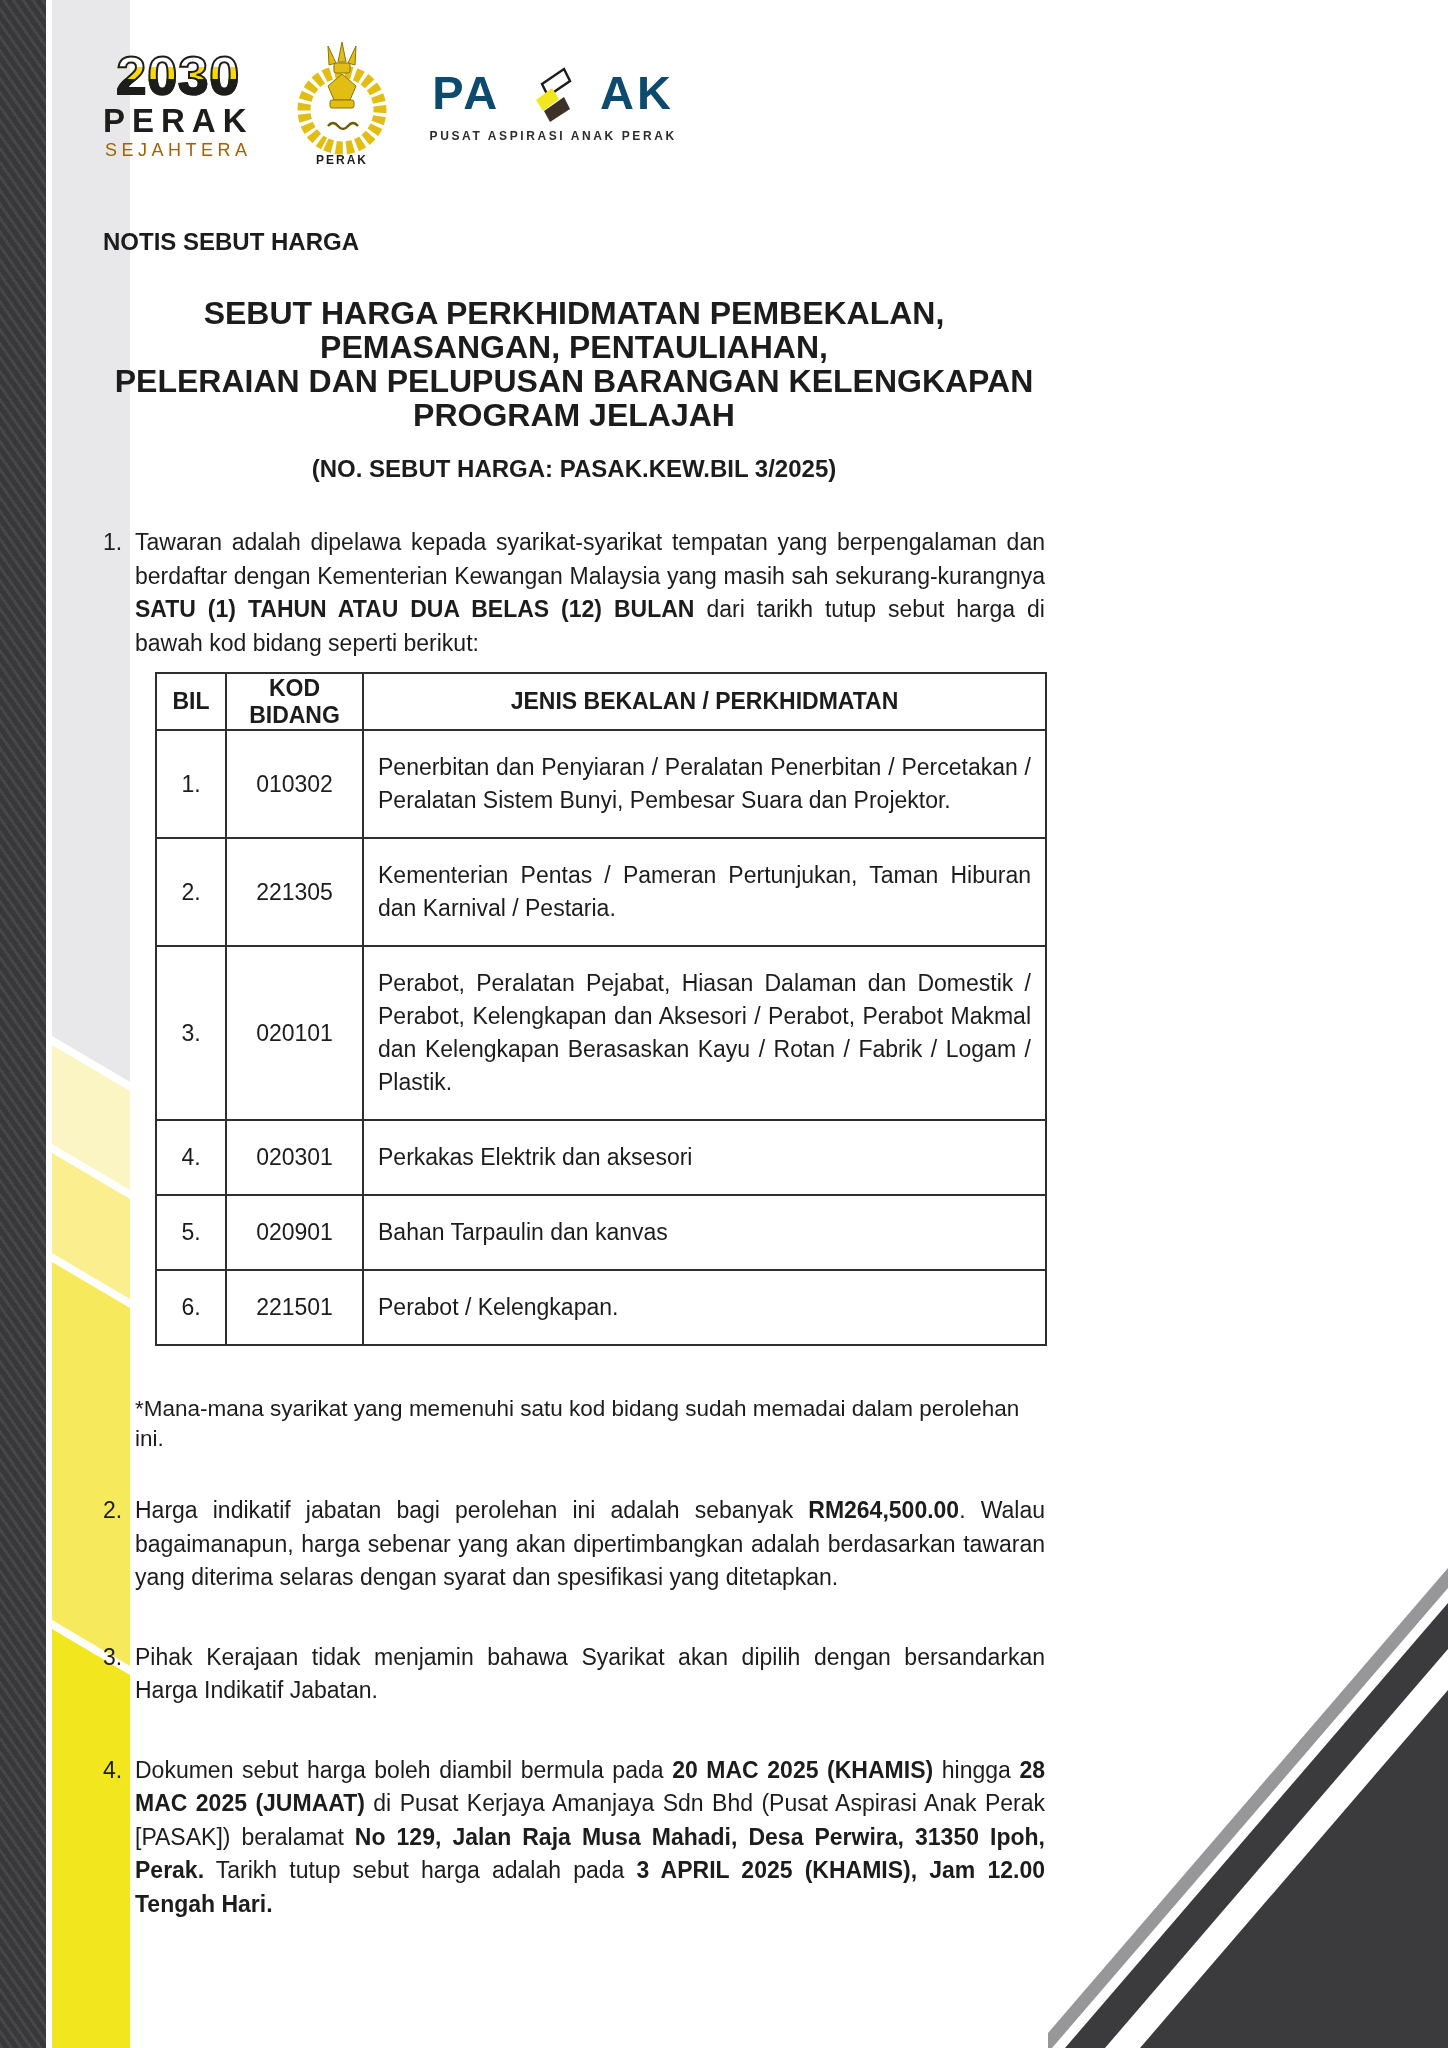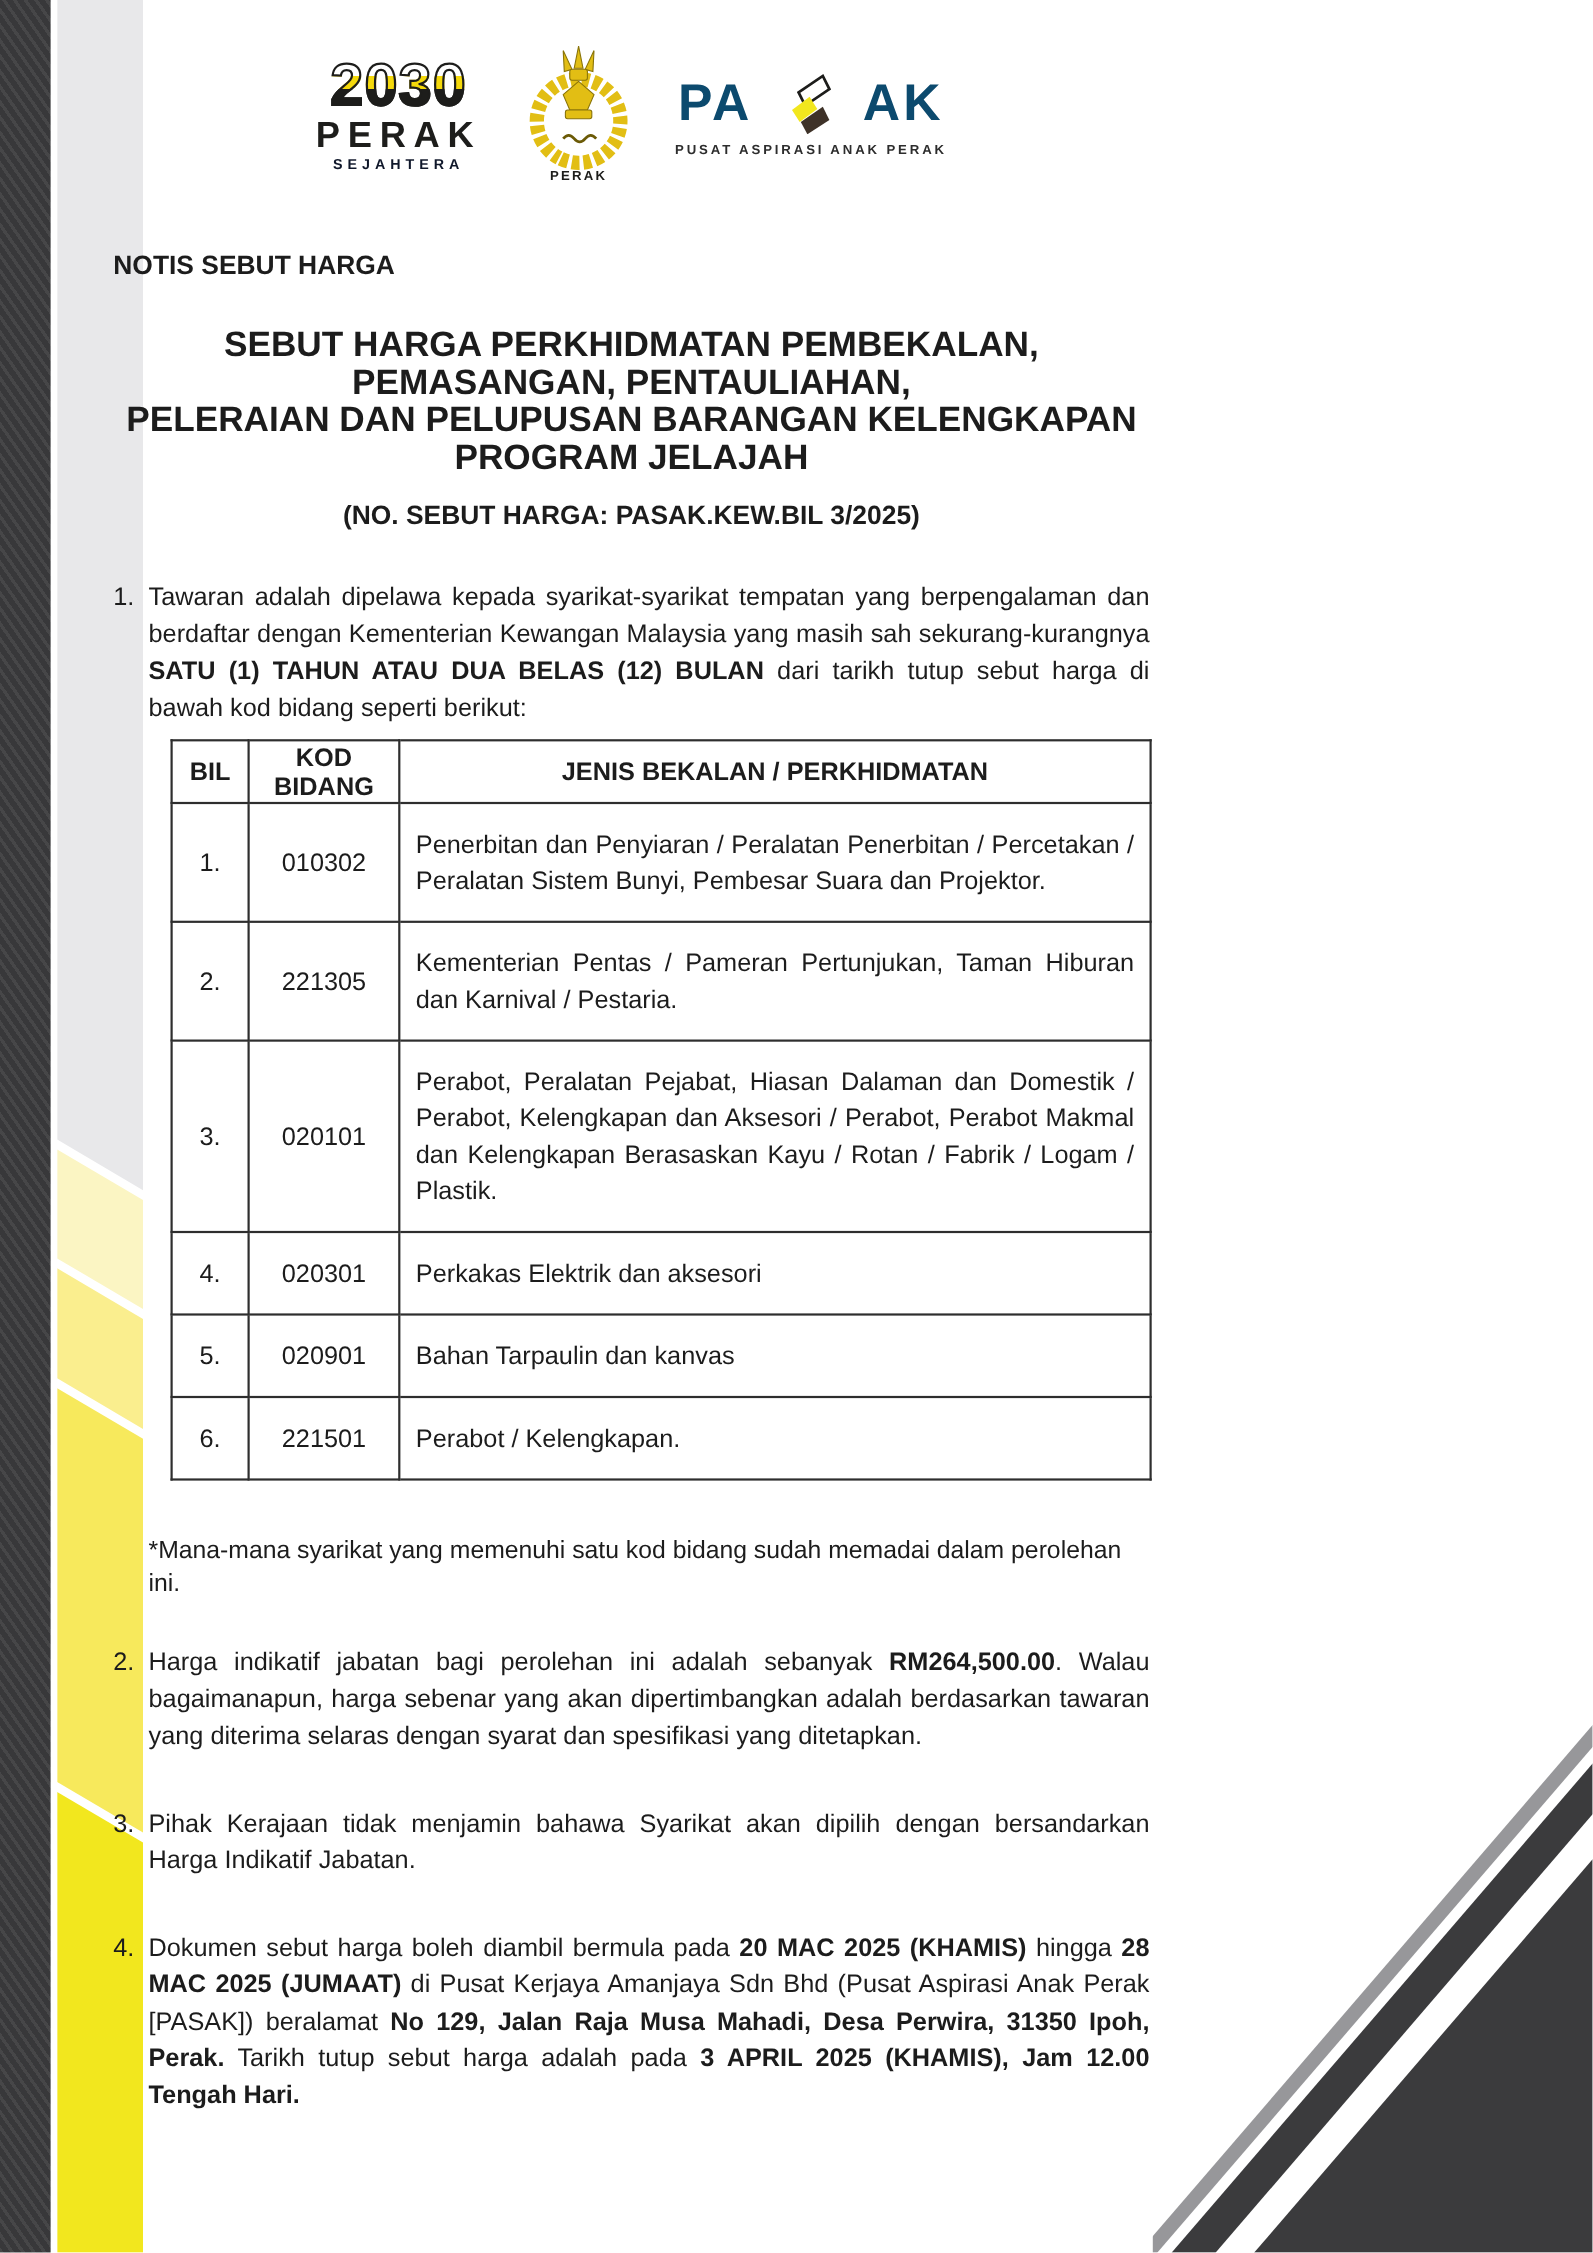--- a/index.html
+++ b/index.html
@@ -12,30 +12,30 @@
   .strip-dark {
     position:absolute; left:0; top:0; width:46px; height:2048px;
     background:#3B3B3D;
     background-image:repeating-linear-gradient(55deg, rgba(255,255,255,0.06) 0 3px, rgba(0,0,0,0.05) 3px 8px);
   }
   .chevron-col { position:absolute; left:52px; top:0; }
   .corner-svg { position:absolute; right:0; bottom:0; }
   
   .content { position:relative; padding:36px 0 0 103px; width:1045px; }
   
-  .logos { display:flex; justify-content:center; align-items:center; gap:30px; height:134px; }
+  .logos { display:flex; justify-content:flex-start; align-items:center; gap:30px; height:134px; }
   .logo2030 { text-align:center; line-height:1; }
   .logo2030 .l1 {
     font-size:54px; font-weight:900; letter-spacing:1px;
     background:linear-gradient(180deg,#ffffff 0 36%,#F5D90A 36% 58%,#1d1d1b 58% 100%);
     -webkit-background-clip:text; background-clip:text; color:transparent;
     -webkit-text-stroke:2px #1d1d1b;
   }
   .logo2030 .l2 { font-size:33px; font-weight:900; letter-spacing:7px; color:#1d1d1b; margin-top:2px; }
-  .logo2030 .l3 { font-size:13px; font-weight:700; letter-spacing:4.5px; color:#0f172a; margin-top:4px; }
+  .logo2030 .l3 { font-size:18px; font-weight:400; letter-spacing:4.5px; color:#a16207; margin-top:4px; }
   .crest { width:116px; height:134px; }
   .pasak { display:flex; flex-direction:column; align-items:center; }
   .pasak-row { display:flex; align-items:center; font-size:47px; font-weight:900; letter-spacing:3px; color:#0c4a6e; line-height:1;gap:28px; }
   .pasak-sub { font-size:12px; font-weight:700; letter-spacing:2.6px; color:#2d2d2d; margin-top:7px; }
   
   .title { text-align:left; font-size:24px; font-weight:700; margin-top:58px; line-height:28px; }
   .heading { text-align:center; font-size:32px; font-weight:700; margin-top:40px; line-height:34px; }
   .ref { text-align:center; font-size:24px; font-weight:700; margin-top:20px; line-height:34px; }
   
   .item { display:flex; font-size:23px; line-height:33.5px; }

